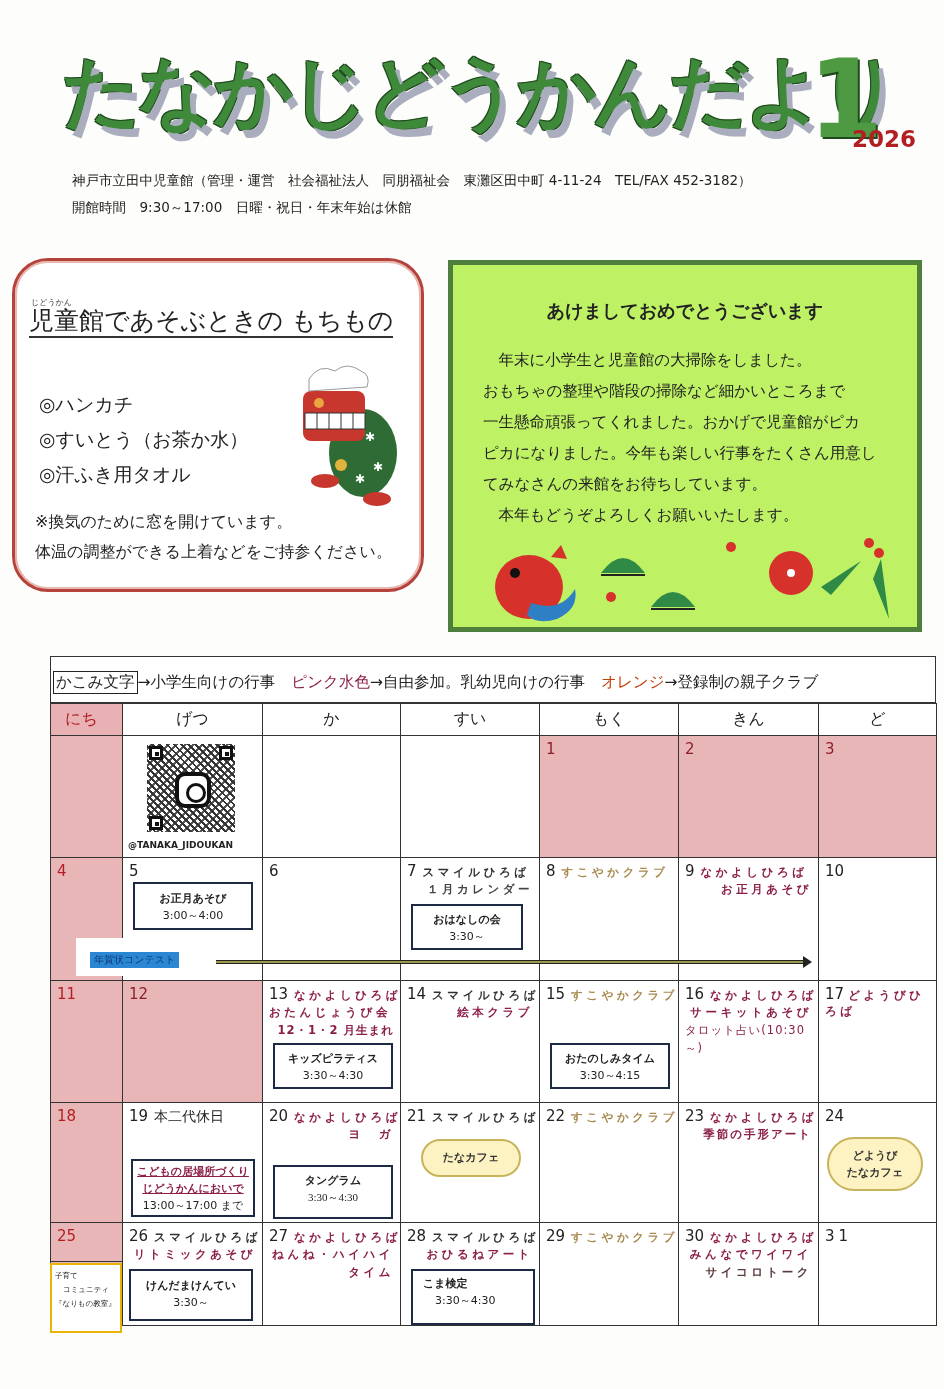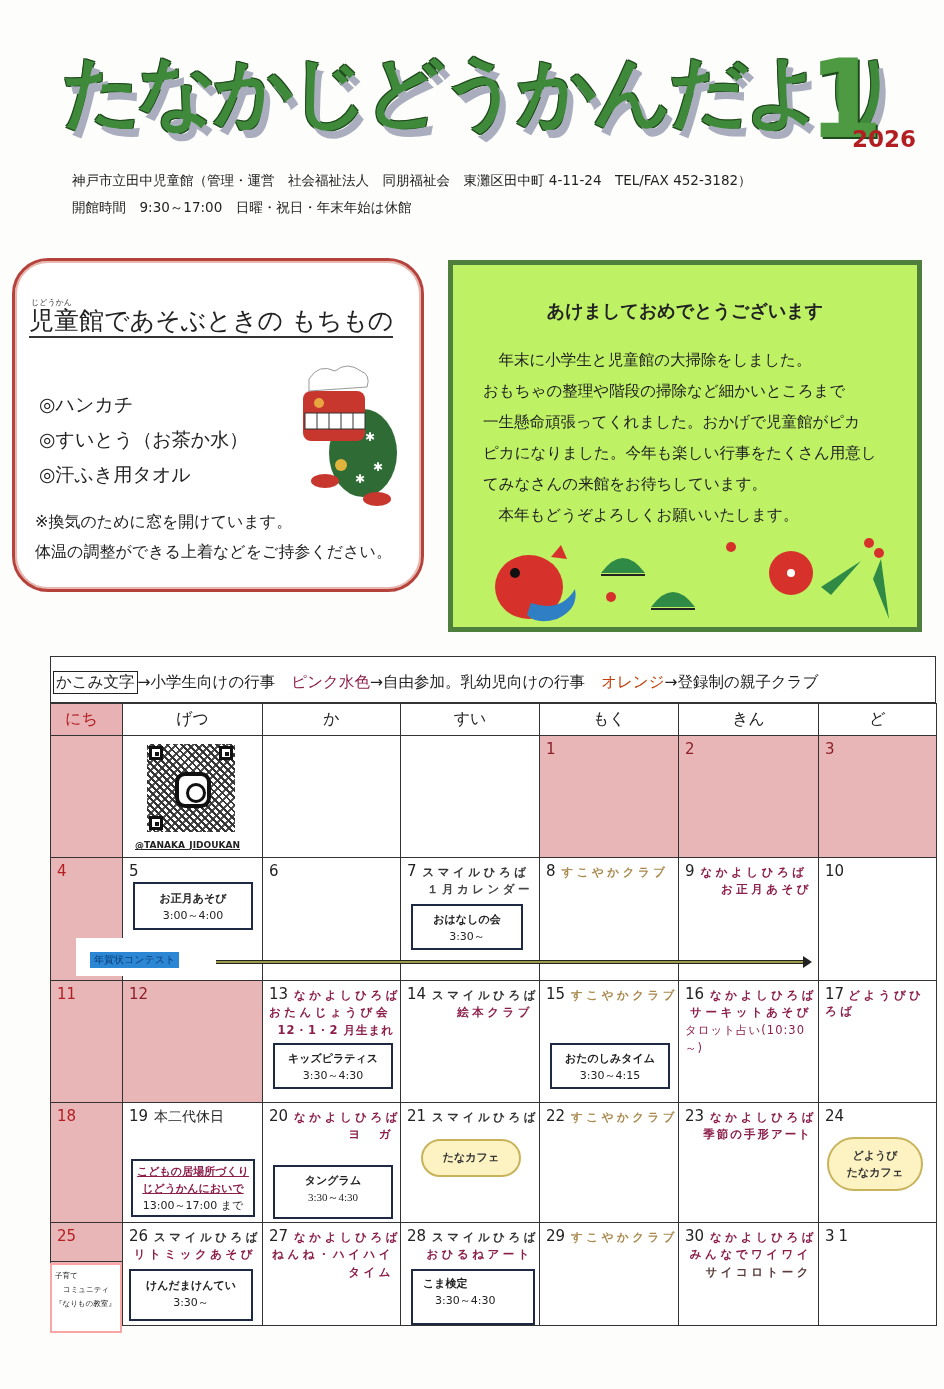--- a/index.html
+++ b/index.html
@@ -83,30 +83,30 @@
   .qr { position: absolute; left: 22px; top: 6px; width: 92px; height: 92px;
     background:
       repeating-linear-gradient(45deg, #333 0 2px, transparent 2px 5px),
       repeating-linear-gradient(-45deg, #555 0 2px, #fff 2px 6px);
     border: 2px solid #fff;
   }
   .qr .corner { position: absolute; width: 14px; height: 14px; border: 3px solid #111; background: #fff; }
   .qr .corner::after { content: ""; position: absolute; left: 3px; top: 3px; width: 2px; height: 2px; background: #111; border: 1px solid #111; }
   .qr .ig { position: absolute; left: 28px; top: 28px; width: 36px; height: 36px; border: 4px solid #111; border-radius: 10px; background: #fff; }
   .qr .ig::after { content: ""; position: absolute; left: 7px; top: 7px; width: 14px; height: 14px; border: 3px solid #111; border-radius: 50%; }
-  .qr-handle { position: absolute; left: 12px; top: 104px; font-size: 9px; font-weight: bold; white-space: nowrap; text-decoration: underline; }
+  .qr-handle { position: absolute; left: 5px; top: 104px; font-size: 9px; font-weight: bold; white-space: nowrap; }
 
   .contest { position: absolute; left: 76px; top: 938px; width: 760px; height: 36px; }
   .contest .bg { position: absolute; left: 0; top: 0; width: 180px; height: 38px; background: #fff; }
   .contest .label { position: absolute; left: 14px; top: 14px; background: #2b86d3; color: #0c3d78; font-size: 10px; padding: 1px 4px; white-space: nowrap; }
   .contest .arrow { position: absolute; left: 140px; top: 22px; width: 588px; height: 4px; background: #9c9a4a; border-top: 1px solid #222; border-bottom: 1px solid #222; }
   .contest .arrow::after { content: ""; position: absolute; right: -8px; top: -5px; border-left: 9px solid #222; border-top: 6px solid transparent; border-bottom: 6px solid transparent; }
 
   .cloud { position: absolute; background: #fcf2c2; border: 2px solid #c9b35a; border-radius: 40px; font-size: 11px; font-weight: bold; text-align: center; color: #333; }
-  .community { position: absolute; left: 2px; top: 1262px; width: 72px; height: 70px; background: #fff; border: 2px solid #fca5a5; font-size: 7.5px; padding: 4px 3px; line-height: 14px; }
+  .community { position: absolute; left: 2px; top: 1262px; width: 72px; height: 70px; background: #fff; border: 2px solid #eab308; font-size: 7.5px; padding: 4px 3px; line-height: 14px; }
 </style>
 </head>
 <body>
 
 <div class="title">たなかじどうかんだより</div>
 <div class="issue-month">1</div>
 <div class="issue-year">2026</div>
 <div class="info info1">神戸市立田中児童館（管理・運営　社会福祉法人　同朋福祉会　東灘区田中町 4-11-24　TEL/FAX 452-3182）</div>
 <div class="info info2">開館時間　9:30～17:00　日曜・祝日・年末年始は休館</div>
 

